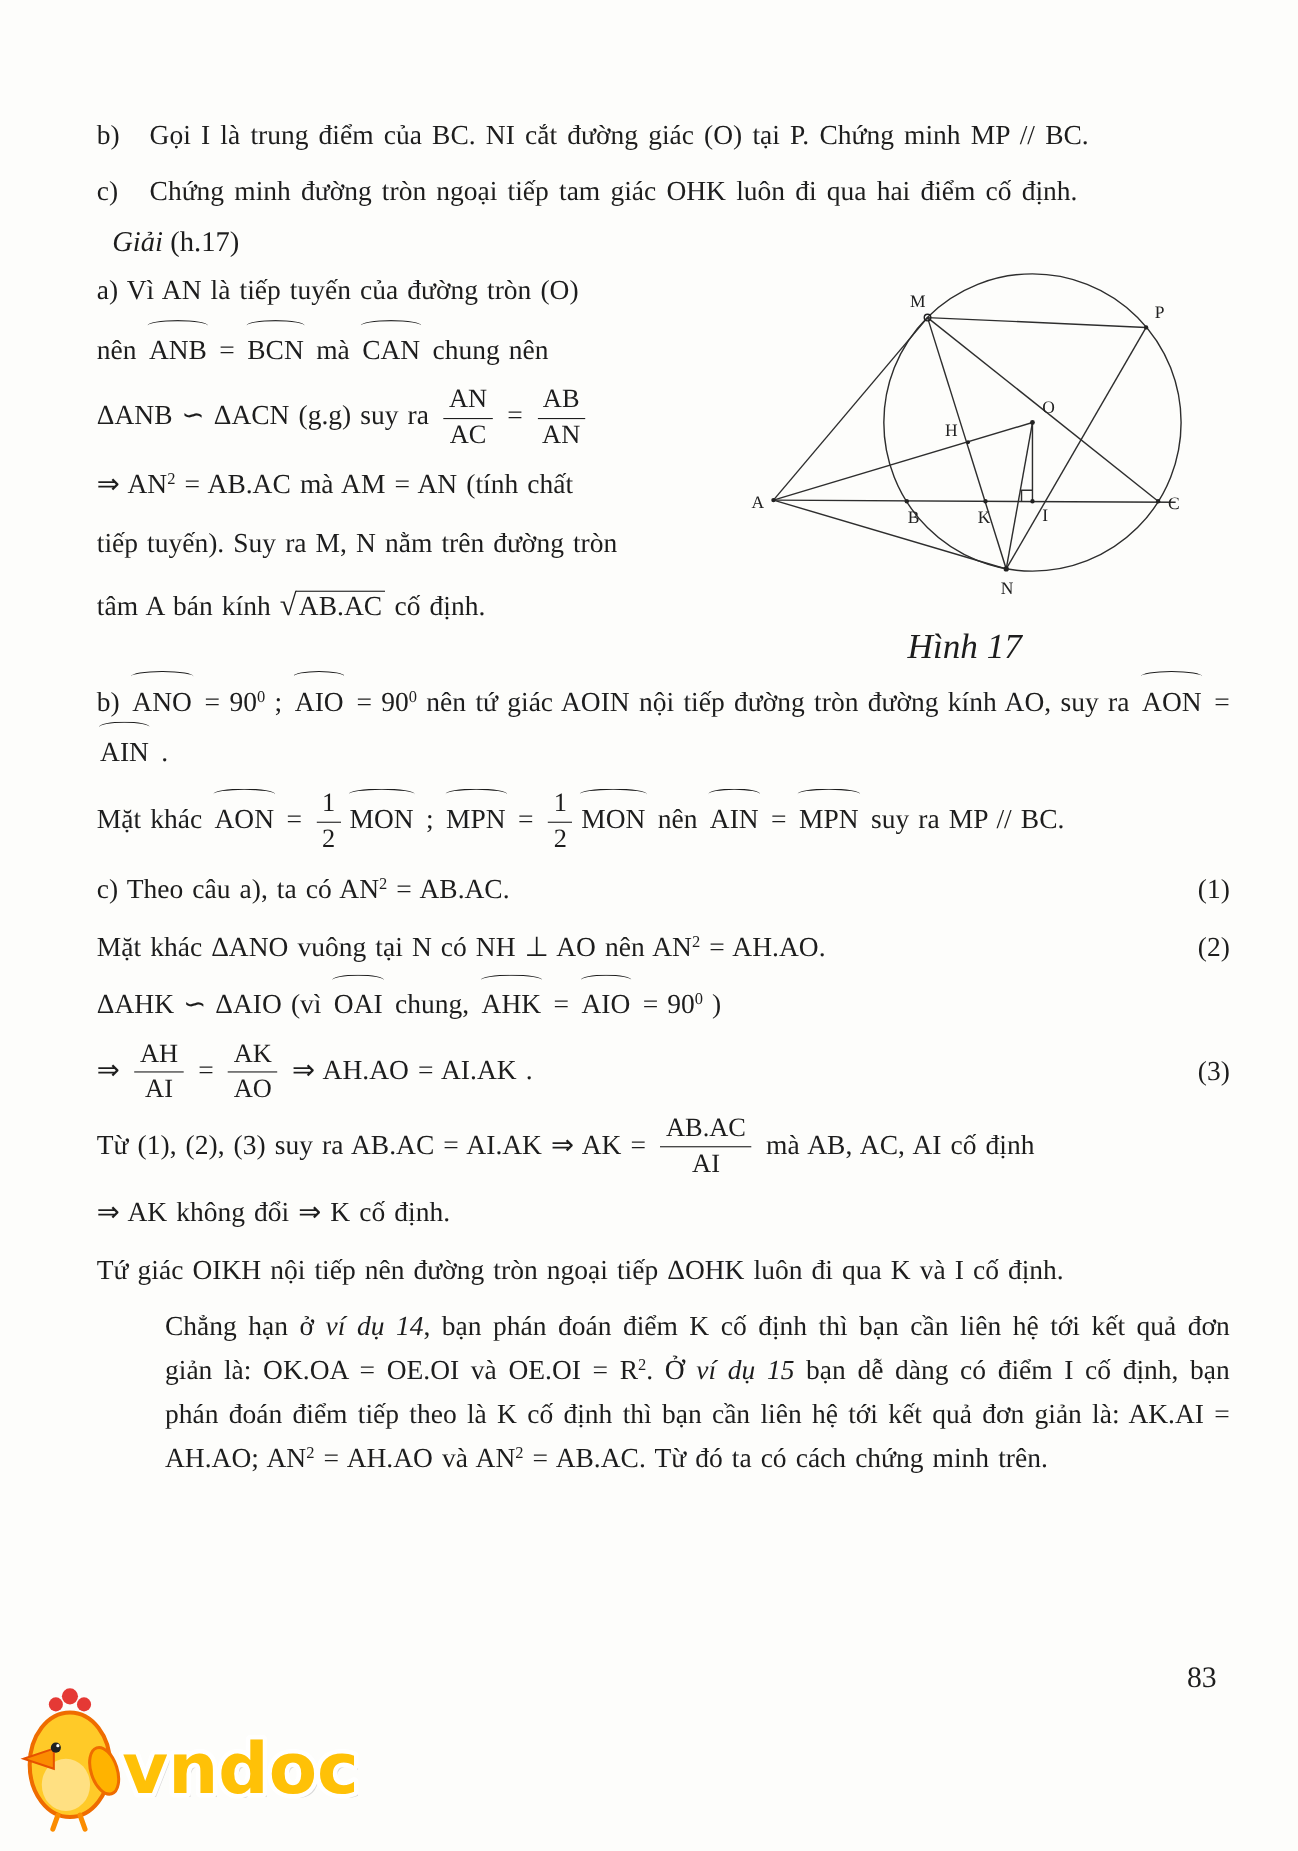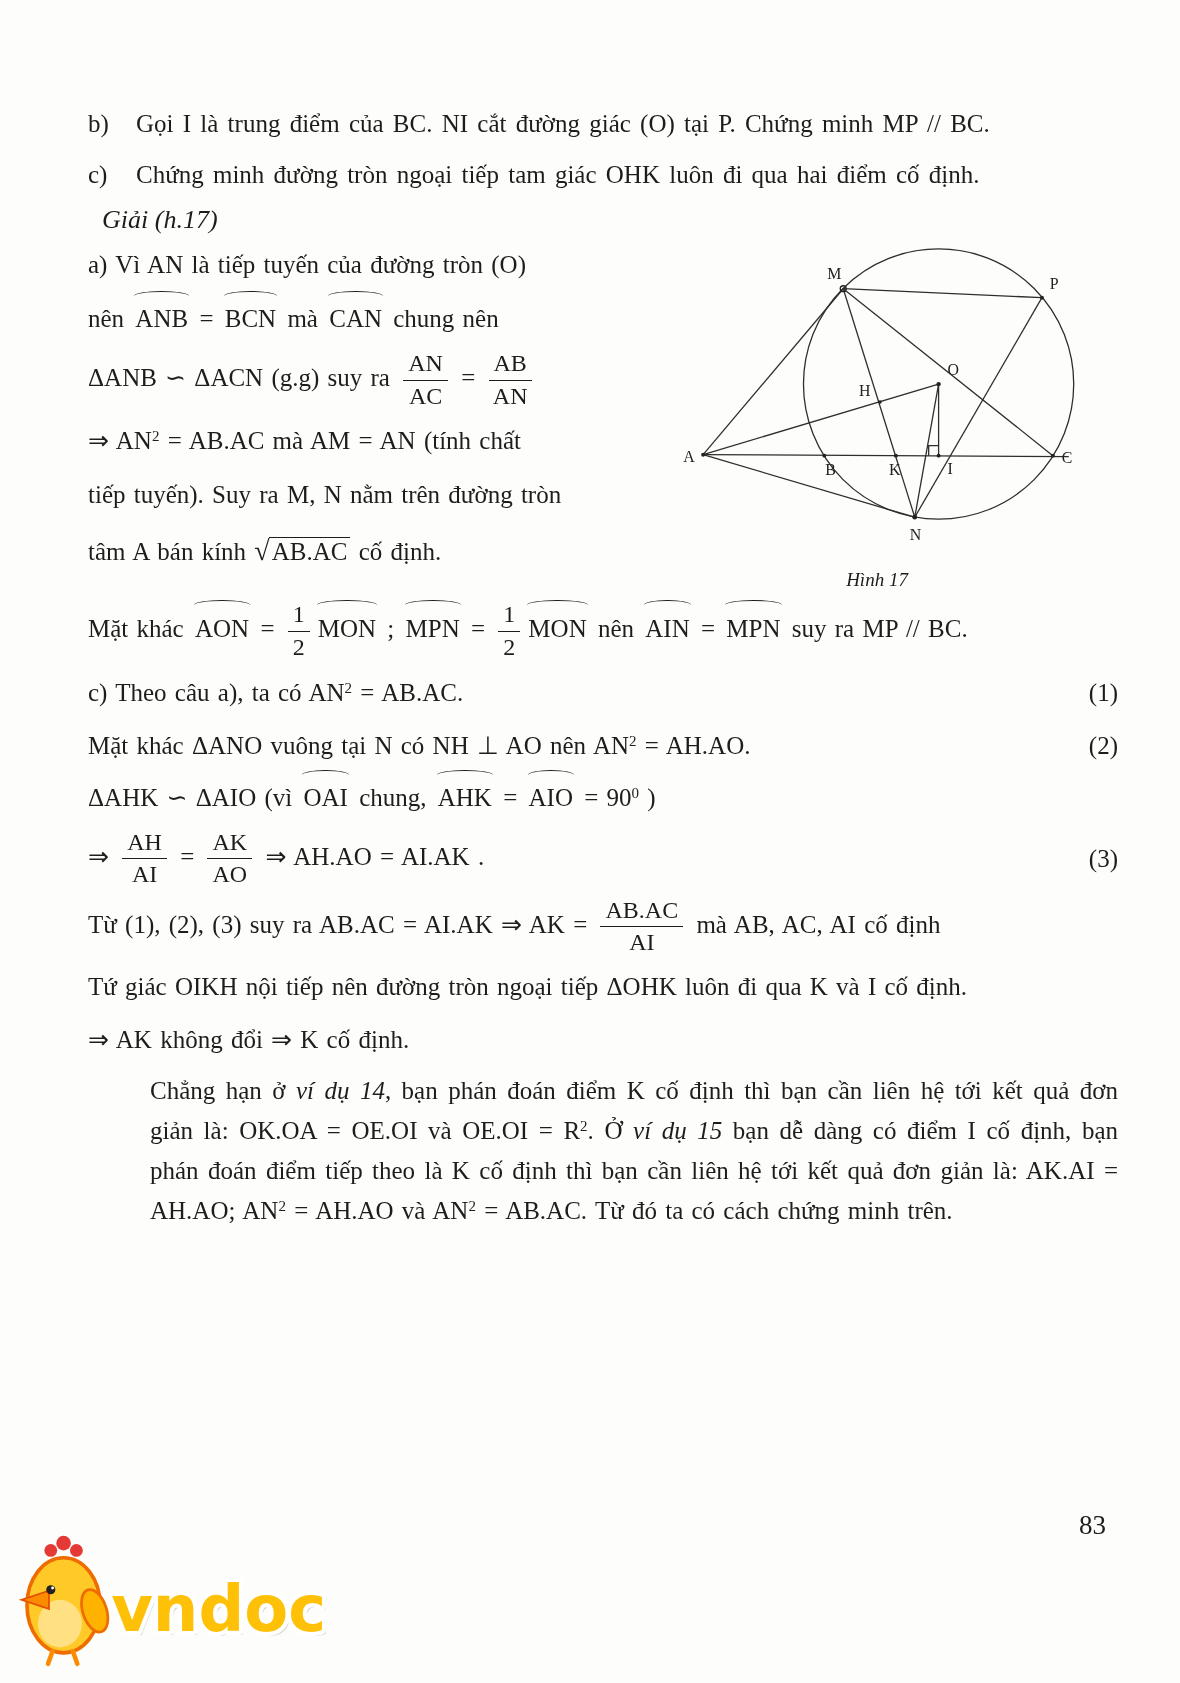--- a/index.html
+++ b/index.html
@@ -8,27 +8,27 @@
     font-family:"Liberation Serif",serif;color:#1d1d1d;overflow:hidden;
   }
   .content{position:absolute;left:88px;right:62px;top:104px;font-size:25px;}
   
   .item-row{display:flex;margin:0 0 10px 0;line-height:1.62;}
   .item-label{width:48px;flex:none;}
   .item-text{flex:1;text-align:justify;word-spacing:3px;}
   
   .giai{margin:8px 0 8px 14px;font-size:26px;}
   .giai .bit{font-weight:normal;font-style:italic;}
-  .giai .ref{font-style:italic;}
+  .giai .ref{}
   
   .cols{display:flex;margin-top:2px;}
   .col-left{width:548px;flex:none;}
   .col-left .rich{margin:0 0 9px 0;line-height:1.78;word-spacing:2px;}
   .col-right{flex:1;display:flex;flex-direction:column;align-items:center;padding-top:2px;}
-  .fig-caption{font-style:italic;margin-top:16px;font-size:19px;}
+  .fig-caption{font-style:italic;margin-top:16px;font-size:32px;}
   
   .para{margin:10px 0;line-height:1.82;text-align:justify;word-spacing:2px;}
   .eqrow{display:flex;justify-content:space-between;align-items:center;margin:8px 0;}
   .eqrow .rich{line-height:1.78;word-spacing:2px;}
   .eqtag{flex:none;padding-left:12px;}
   
   .note{margin-left:62px;margin-top:6px;}
   .note .para{line-height:1.6;margin:9px 0;}
   
   .hat{position:relative;display:inline-block;margin:0 2px;padding:0 1px;}
@@ -124,20 +124,21 @@
             <text x="222" y="232">K</text>
             <text x="281" y="230">I</text>
             <text x="396" y="219">C</text>
             <text x="243" y="297">N</text>
           </g>
         </svg>
         <div class="fig-caption">Hình 17</div>
       </div>
     </div>
 
+    <p class="para rich">b)  <span class="hat">ANO</span> = 90<span class="sup">0</span> ; <span class="hat">AIO</span> = 90<span class="sup">0</span>  nên tứ giác AOIN nội tiếp đường tròn đường kính AO, suy ra <span class="hat">AON</span> = <span class="hat">AIN</span> .</p>
     <p class="para rich">Mặt khác <span class="hat">AON</span> = <span class="frac">
           <span class="num">1</span>
           <span class="den">2</span>
         </span><span class="hat">MON</span> ;  <span class="hat">MPN</span> = <span class="frac">
           <span class="num">1</span>
           <span class="den">2</span>
         </span><span class="hat">MON</span>  nên  <span class="hat">AIN</span> = <span class="hat">MPN</span>  suy ra MP // BC.</p>
 
     <div class="eqrow">
       <p class="rich" style="margin:0">c)  Theo câu a), ta có AN<span class="sup">2</span> = AB.AC.</p>
@@ -162,25 +163,25 @@
       <span class="eqtag">(3)</span>
     </div>
     <div class="eqrow">
       <p class="rich" style="margin:0">Từ (1), (2), (3) suy ra AB.AC = AI.AK  ⇒ AK = <span class="frac">
             <span class="num">AB.AC</span>
             <span class="den">AI</span>
           </span> mà AB, AC, AI cố định</p>
       <span class="eqtag"></span>
     </div>
     <div class="eqrow">
+      <p class="rich" style="margin:0">⇒ AK không đổi ⇒ K cố định.</p>
+      <span class="eqtag"></span>
+    </div>
+    <div class="eqrow">
       <p class="rich" style="margin:0">Tứ giác OIKH nội tiếp nên đường tròn ngoại tiếp ΔOHK luôn đi qua K và I cố định.</p>
-      <span class="eqtag"></span>
-    </div>
-    <div class="eqrow">
-      <p class="rich" style="margin:0">⇒ AK không đổi ⇒ K cố định.</p>
       <span class="eqtag"></span>
     </div>
 
     <div class="note">
       <p class="para rich">Chẳng hạn ở <span class="it">ví dụ 14</span>, bạn phán đoán điểm K cố định thì bạn cần liên hệ tới kết quả đơn giản là: OK.OA = OE.OI và OE.OI = R<span class="sup">2</span>. Ở <span class="it">ví dụ 15</span> bạn dễ dàng có điểm I cố định, bạn phán đoán điểm tiếp theo là K cố định thì bạn cần liên hệ tới kết quả đơn giản là: AK.AI = AH.AO; AN<span class="sup">2</span> = AH.AO và AN<span class="sup">2</span> = AB.AC. Từ đó ta có cách chứng minh trên.</p>
     </div>
 
   </div>
 
   <div class="logo">

